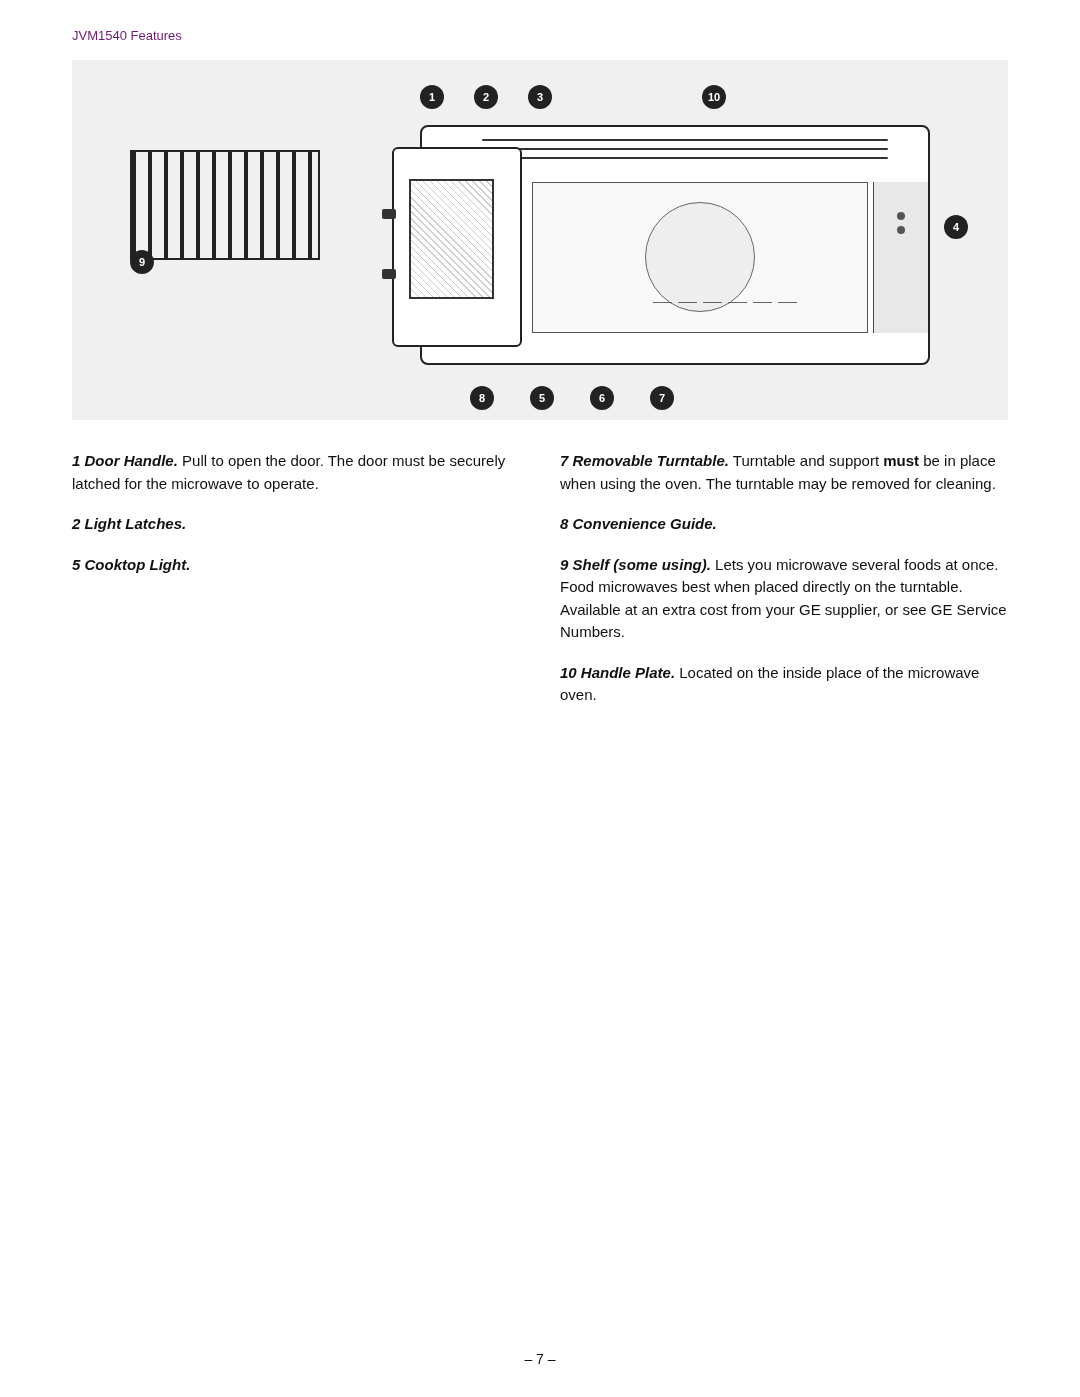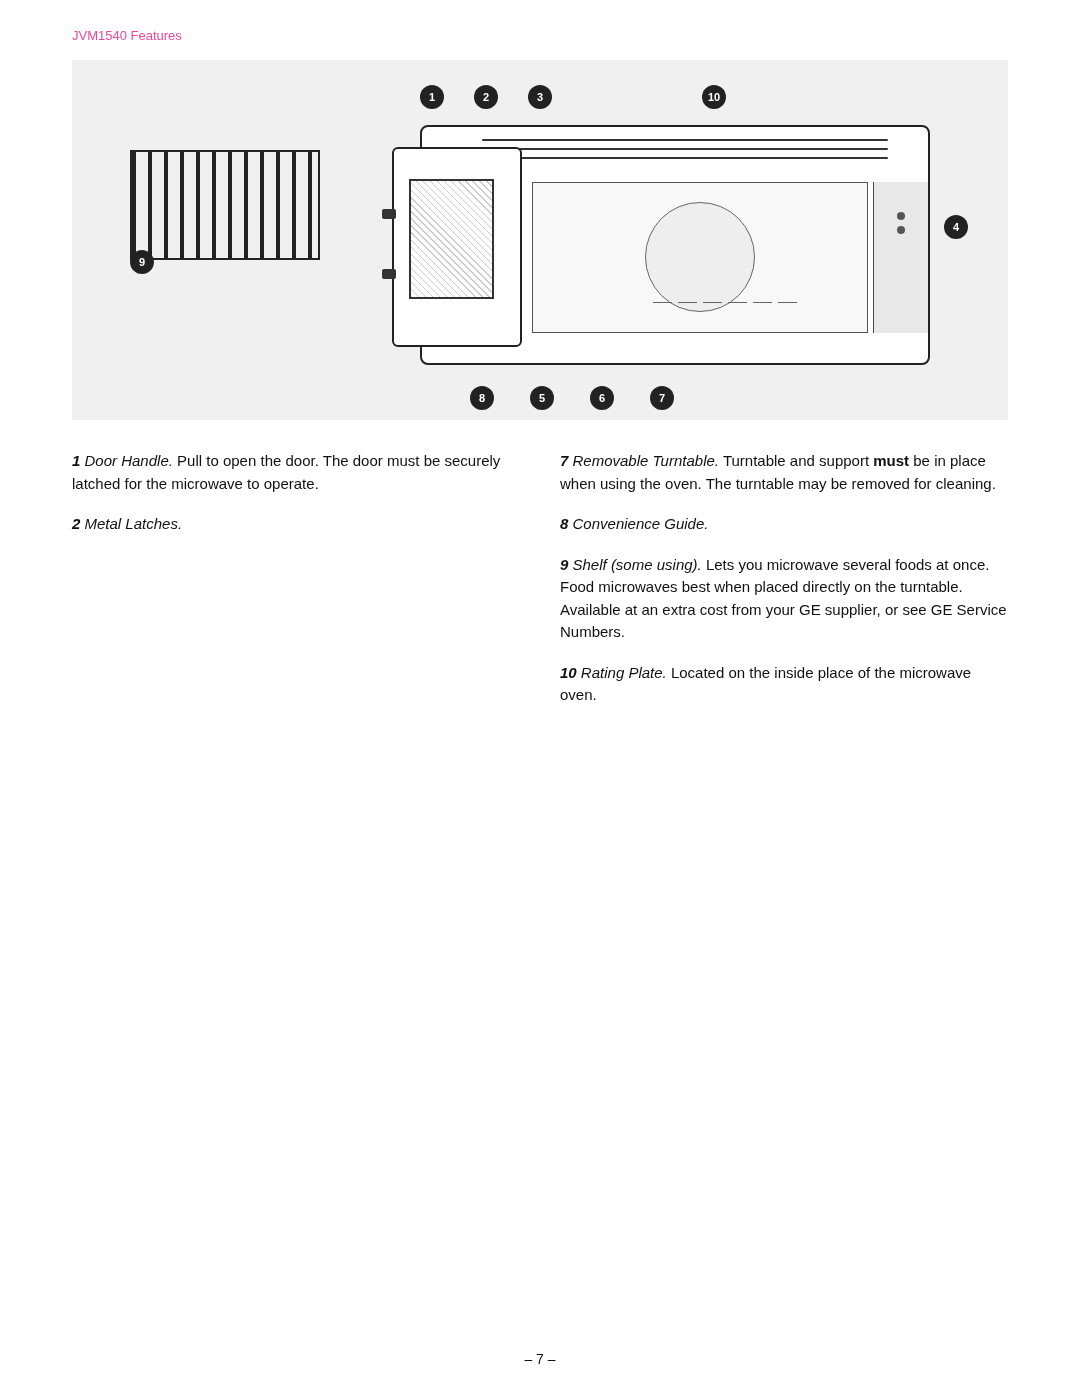--- a/index.html
+++ b/index.html
@@ -11,21 +11,21 @@
       font-size: 15px;
       color: #111;
       position: relative;
     }
 
     .page-header {
       position: absolute;
       top: 28px;
       left: 72px;
       font-size: 13px;
-      color: #ec4899;
+      color: #701a75;
     }
 
     
     .diagram-section {
       position: absolute;
       top: 60px;
       left: 72px;
       right: 72px;
       height: 360px;
       background: #f0f0f0;
@@ -261,21 +261,21 @@
       margin-bottom: 18px;
       line-height: 1.5;
     }
 
     .feature-item .num-bold {
       font-weight: bold;
       font-style: italic;
     }
 
     .feature-item .feature-title {
-      font-weight: normal;
+      font-weight: bold;
       font-style: italic;
     }
 
     .page-footer {
       position: absolute;
       bottom: 30px;
       left: 50%;
       transform: translateX(-50%);
       font-size: 14px;
     }
@@ -362,25 +362,29 @@
     <div class="col">
 
       <div class="feature-item">
         <span class="num-bold">1</span>
         <span class="feature-title"> Door Handle.</span>
         <span> Pull to open the door. The door must be securely latched for the microwave to operate.</span>
       </div>
 
       <div class="feature-item">
         <span class="num-bold">2</span>
-        <span class="feature-title"> Metal Latches.</span>
-      </div>
-
-
-
+        <span class="feature-title"> Light Latches.</span>
+      </div>
+
+
+
+      <div class="feature-item">
+        <span class="num-bold">5</span>
+        <span class="feature-title"> Cooktop Light.</span>
+      </div>
 
 
     </div>
 
     <div class="col">
 
       <div class="feature-item">
         <span class="num-bold">7</span>
         <span class="feature-title"> Removable Turntable.</span>
         <span> Turntable and support <strong>must</strong> be in place when using the oven. The turntable may be removed for cleaning.</span>
@@ -392,21 +396,21 @@
       </div>
 
       <div class="feature-item">
         <span class="num-bold">9</span>
         <span class="feature-title"> Shelf <em>(some using).</em></span>
         <span> Lets you microwave several foods at once. Food microwaves best when placed directly on the turntable. Available at an extra cost from your GE supplier, or see GE Service Numbers.</span>
       </div>
 
       <div class="feature-item">
         <span class="num-bold">10</span>
-        <span class="feature-title"> Rating Plate.</span>
+        <span class="feature-title"> Handle Plate.</span>
         <span>  Located on the inside place of the microwave oven.</span>
       </div>
 
     </div>
   </div>
 </div>
 
 <div class="page-footer">
   <span>– 7 –</span>
 </div>

